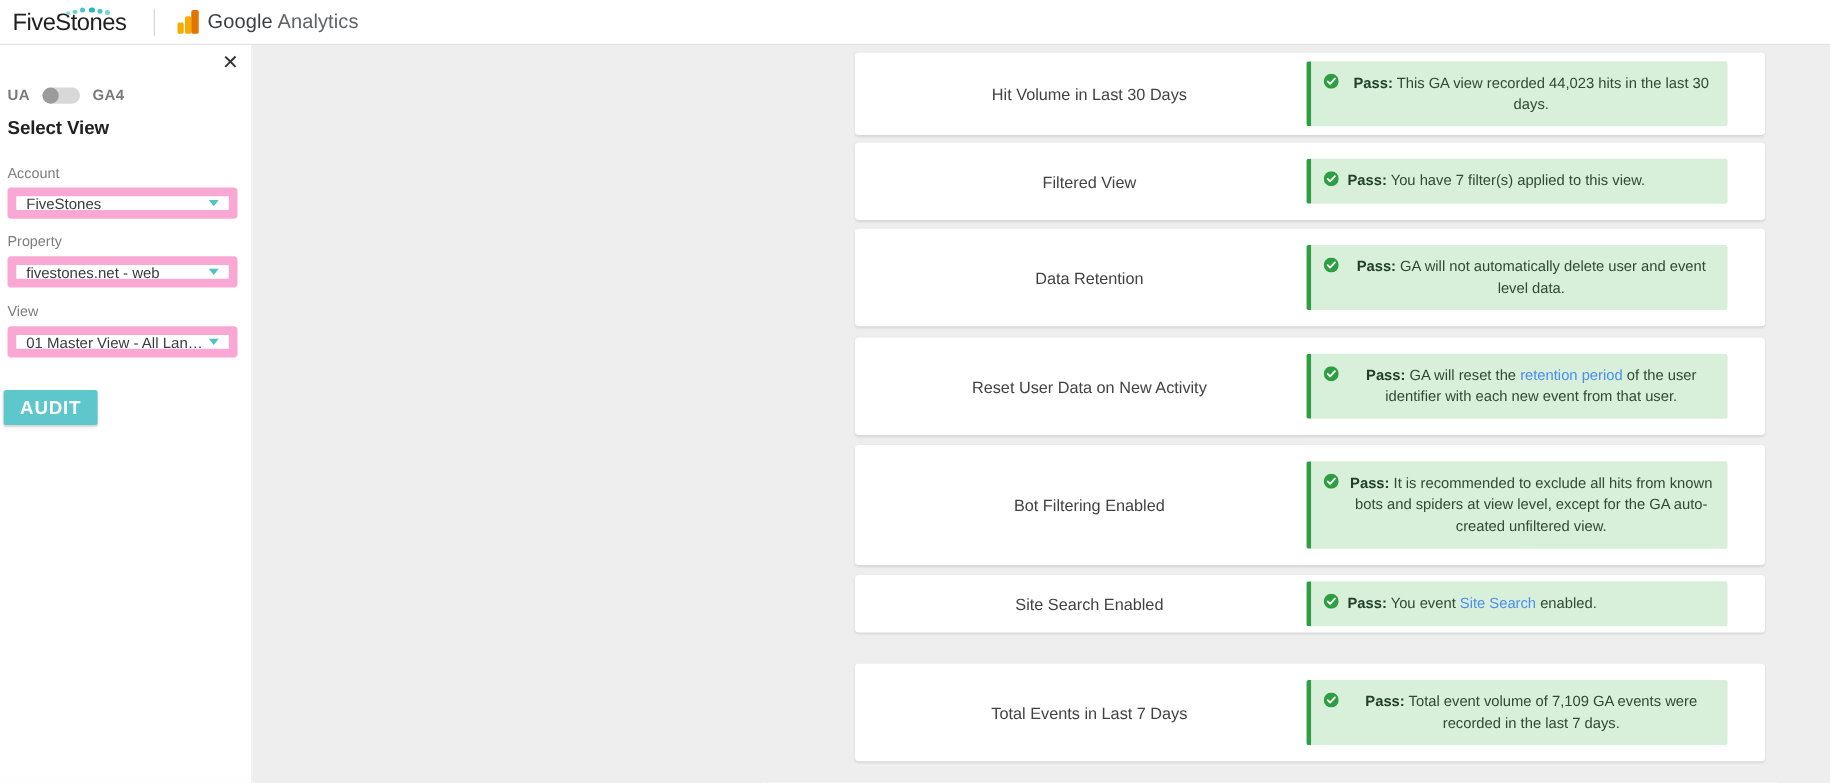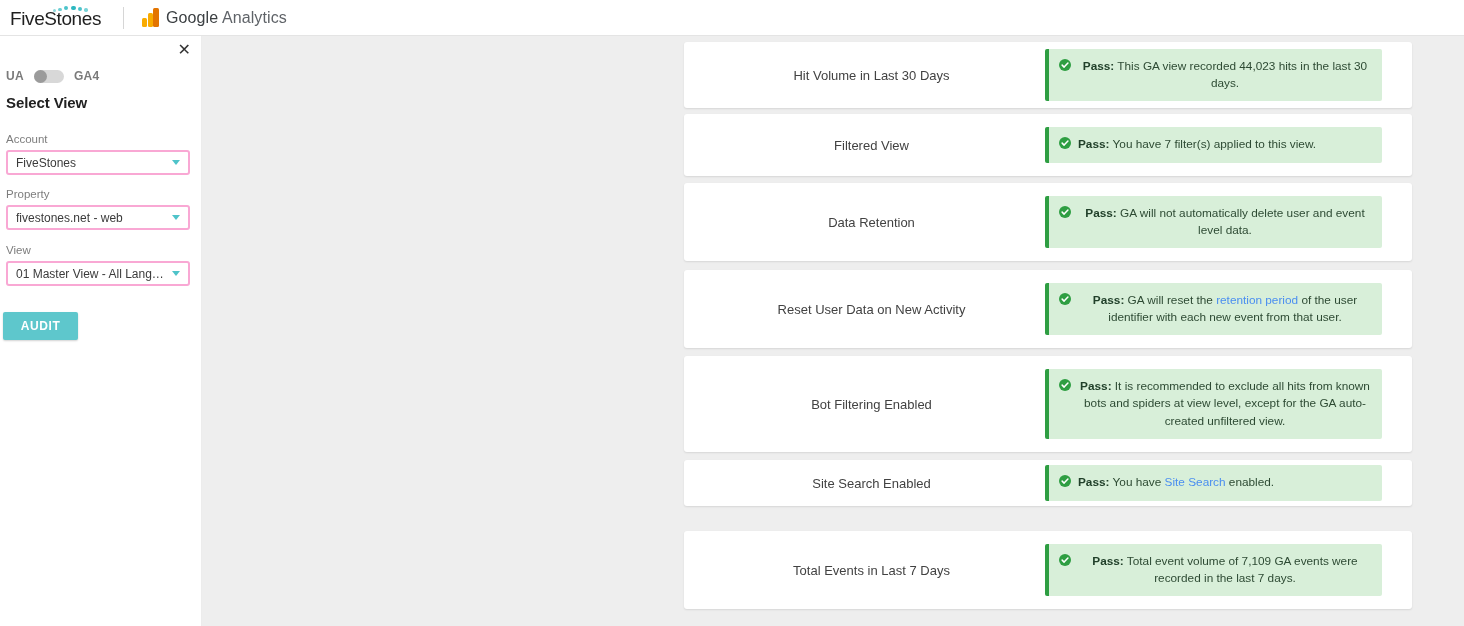--- a/index.html
+++ b/index.html
@@ -129,21 +129,21 @@
   .field-block { position: absolute; left: 6px; width: 184px; }
   .field-label {
     font-size: 11.5px;
     color: #7d7d7d;
     margin-bottom: 5px;
     display: block;
   }
   .select-box {
     width: 184px;
     height: 25px;
-    border: 2px solid #f9a8d4;
+    border: 7px solid #f9a8d4;
     border-radius: 3px;
     background: #fff;
     display: flex;
     align-items: center;
     padding: 0 8px;
     font-size: 12px;
     color: #3b3b3b;
     position: relative;
     cursor: pointer;
   }
@@ -164,21 +164,21 @@
   #audit-btn {
     position: absolute;
     top: 276px;
     left: 3px;
     width: 75px;
     height: 28px;
     background: #5ec7cc;
     color: #ffffff;
     border: none;
     border-radius: 2px;
-    font-size: 12px;
+    font-size: 15px;
     font-weight: bold;
     letter-spacing: 0.6px;
     cursor: pointer;
     box-shadow: 0 1px 2px rgba(0,0,0,0.18);
     font-family: "Liberation Sans", sans-serif;
   }
 
   
   #content {
     position: absolute;
@@ -353,21 +353,21 @@
           <span><b>Pass:</b><span> It is recommended to exclude all hits from known bots and spiders at view level, except for the GA auto-created unfiltered view.</span></span>
         </div>
       </div>
       <div class="card" style="top: 424px; height: 46px;">
         <div class="card-title">Site Search Enabled</div>
         <div class="alert">
           <svg class="chk" viewBox="0 0 16 16">
             <circle cx="8" cy="8" r="8" fill="#2e9e42"></circle>
             <path d="M4.2 8.2 L6.8 10.8 L11.9 5.3" stroke="#ffffff" stroke-width="2" fill="none" stroke-linecap="round" stroke-linejoin="round"></path>
           </svg>
-          <span><b>Pass:</b><span> You have </span><a href="#">Site Search</a><span> enabled.</span></span>
+          <span><b>Pass:</b><span> You event </span><a href="#">Site Search</a><span> enabled.</span></span>
         </div>
       </div>
       <div class="card" style="top: 495px; height: 78px;">
         <div class="card-title">Total Events in Last 7 Days</div>
         <div class="alert">
           <svg class="chk" viewBox="0 0 16 16">
             <circle cx="8" cy="8" r="8" fill="#2e9e42"></circle>
             <path d="M4.2 8.2 L6.8 10.8 L11.9 5.3" stroke="#ffffff" stroke-width="2" fill="none" stroke-linecap="round" stroke-linejoin="round"></path>
           </svg>
           <span><b>Pass:</b><span> Total event volume of 7,109 GA events were recorded in the last 7 days.</span></span>

